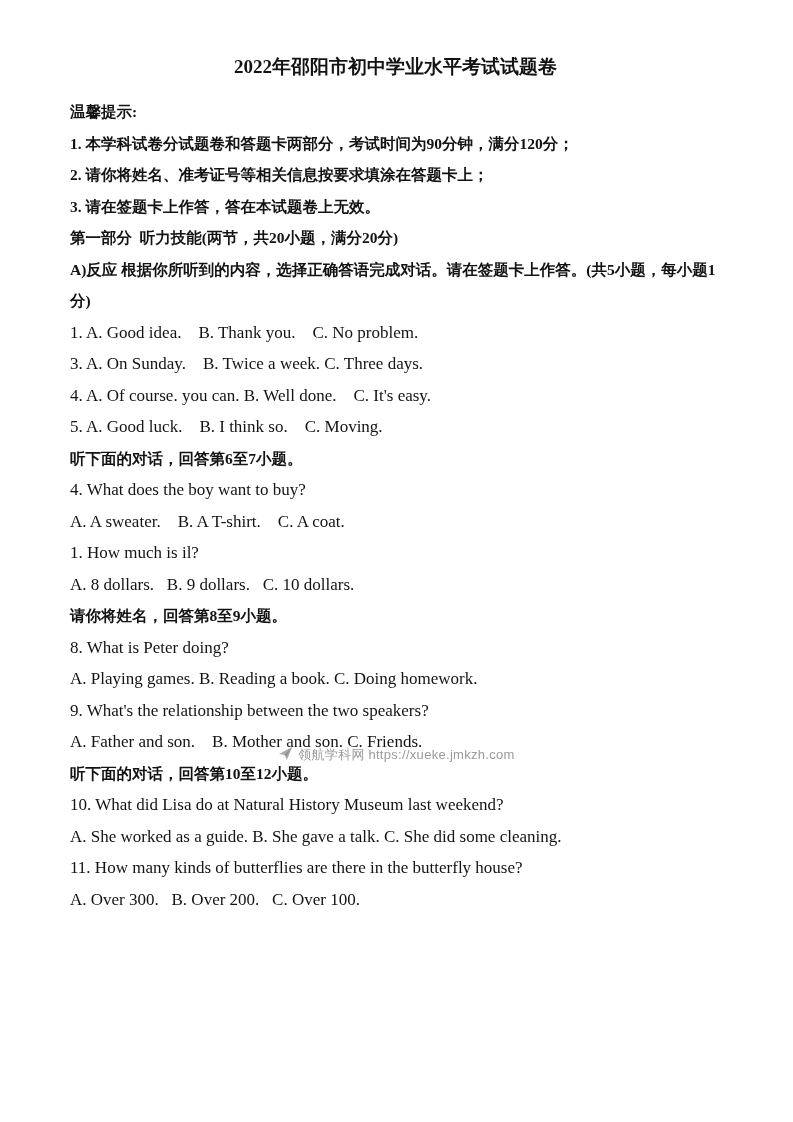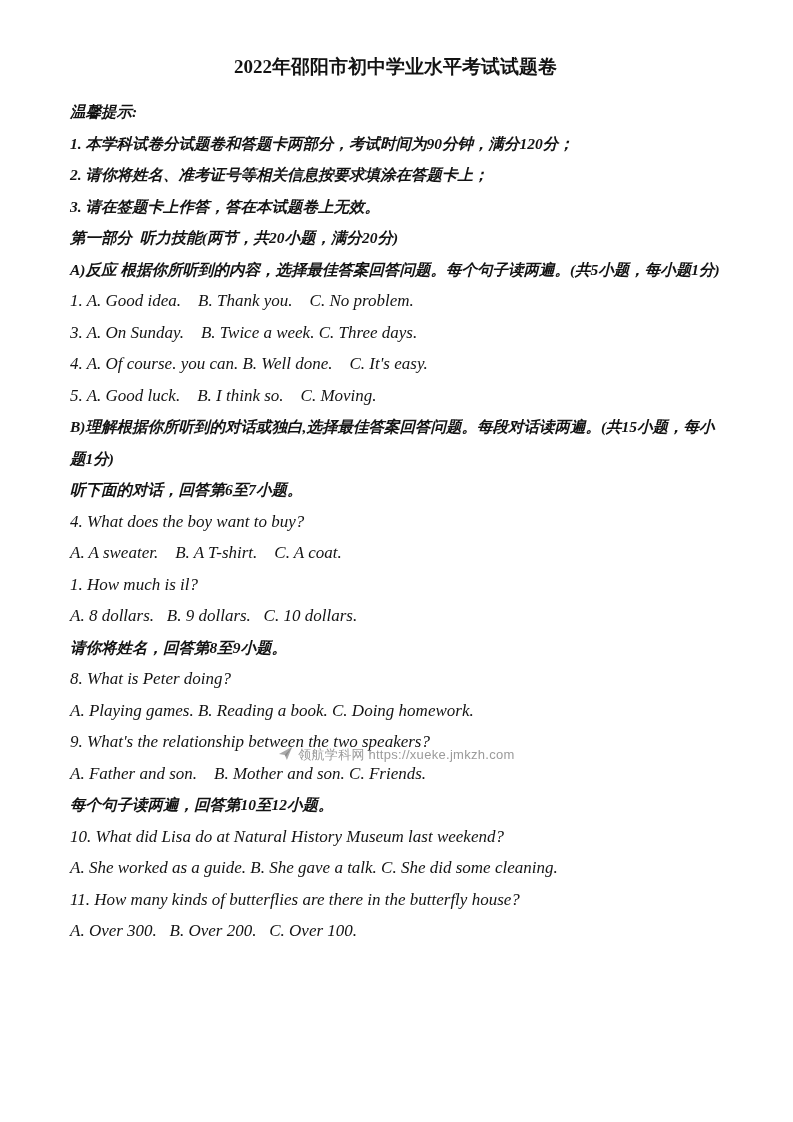--- a/index.html
+++ b/index.html
@@ -23,21 +23,20 @@
     text-align: center;
     font-size: 19px;
     font-weight: 700;
     margin: 0 0 16px 0;
     line-height: 26px;
   }
   .line {
     margin: 0;
     line-height: 31.5px;
     white-space: pre-wrap;
-    font-style: italic;
   }
   .bold {
     font-weight: 700;
     font-size: 15.5px;
   }
   .qline {
     font-size: 17px;
     font-weight: 400;
   }
   .footer {
@@ -64,47 +63,46 @@
 
   <h1 class="title">2022年邵阳市初中学业水平考试试题卷</h1>
 
   <p class="line bold">温馨提示:</p>
   <p class="line bold">1. 本学科试卷分试题卷和答题卡两部分，考试时间为90分钟，满分120分；</p>
   <p class="line bold">2. 请你将姓名、准考证号等相关信息按要求填涂在答题卡上；</p>
   <p class="line bold">3. 请在签题卡上作答，答在本试题卷上无效。</p>
 
   <p class="line bold">第一部分  听力技能(两节，共20小题，满分20分)</p>
 
-  <p class="line bold">A)反应 根据你所听到的内容，选择最佳答案回答问题。每个句子读两遍。(共5小题，每小题1分)</p>
+  <p class="line bold">A)反应 根据你所听到的内容，选择正确答语完成对话。请在签题卡上作答。(共5小题，每小题1分)</p>
 
   <p class="line qline">1. A. Good idea.    B. Thank you.    C. No problem.</p>
   <p class="line qline">3. A. On Sunday.    B. Twice a week. C. Three days.</p>
   <p class="line qline">4. A. Of course. you can. B. Well done.    C. It's easy.</p>
   <p class="line qline">5. A. Good luck.    B. I think so.    C. Moving.</p>
 
-  <p class="line bold">B)理解根据你所听到的对话或独白,选择最佳答案回答问题。每段对话读两遍。(共15小题，每小题1分)</p>
 
   <div>
     <p class="line bold">听下面的对话，回答第6至7小题。</p>
     <p class="line qline">4. What does the boy want to buy?</p>
     <p class="line qline">A. A sweater.    B. A T-shirt.    C. A coat.</p>
     <p class="line qline">1. How much is il?</p>
     <p class="line qline">A. 8 dollars.   B. 9 dollars.   C. 10 dollars.</p>
   </div>
 
   <div>
     <p class="line bold">请你将姓名，回答第8至9小题。</p>
     <p class="line qline">8. What is Peter doing?</p>
     <p class="line qline">A. Playing games. B. Reading a book. C. Doing homework.</p>
     <p class="line qline">9. What's the relationship between the two speakers?</p>
     <p class="line qline">A. Father and son.    B. Mother and son. C. Friends.</p>
   </div>
 
   <div>
-    <p class="line bold">每个句子读两遍，回答第10至12小题。</p>
+    <p class="line bold">听下面的对话，回答第10至12小题。</p>
     <p class="line qline">10. What did Lisa do at Natural History Museum last weekend?</p>
     <p class="line qline">A. She worked as a guide. B. She gave a talk. C. She did some cleaning.</p>
     <p class="line qline">11. How many kinds of butterflies are there in the butterfly house?</p>
     <p class="line qline">A. Over 300.   B. Over 200.   C. Over 100.</p>
   </div>
 
   <div class="footer">
     <span class="logo">
       <svg width="15" height="15" viewBox="0 0 16 16" aria-hidden="true">
         <path d="M1 8.5 L15 1 L9.5 15 L7.2 9.6 Z" fill="#a9a9a9"></path>

